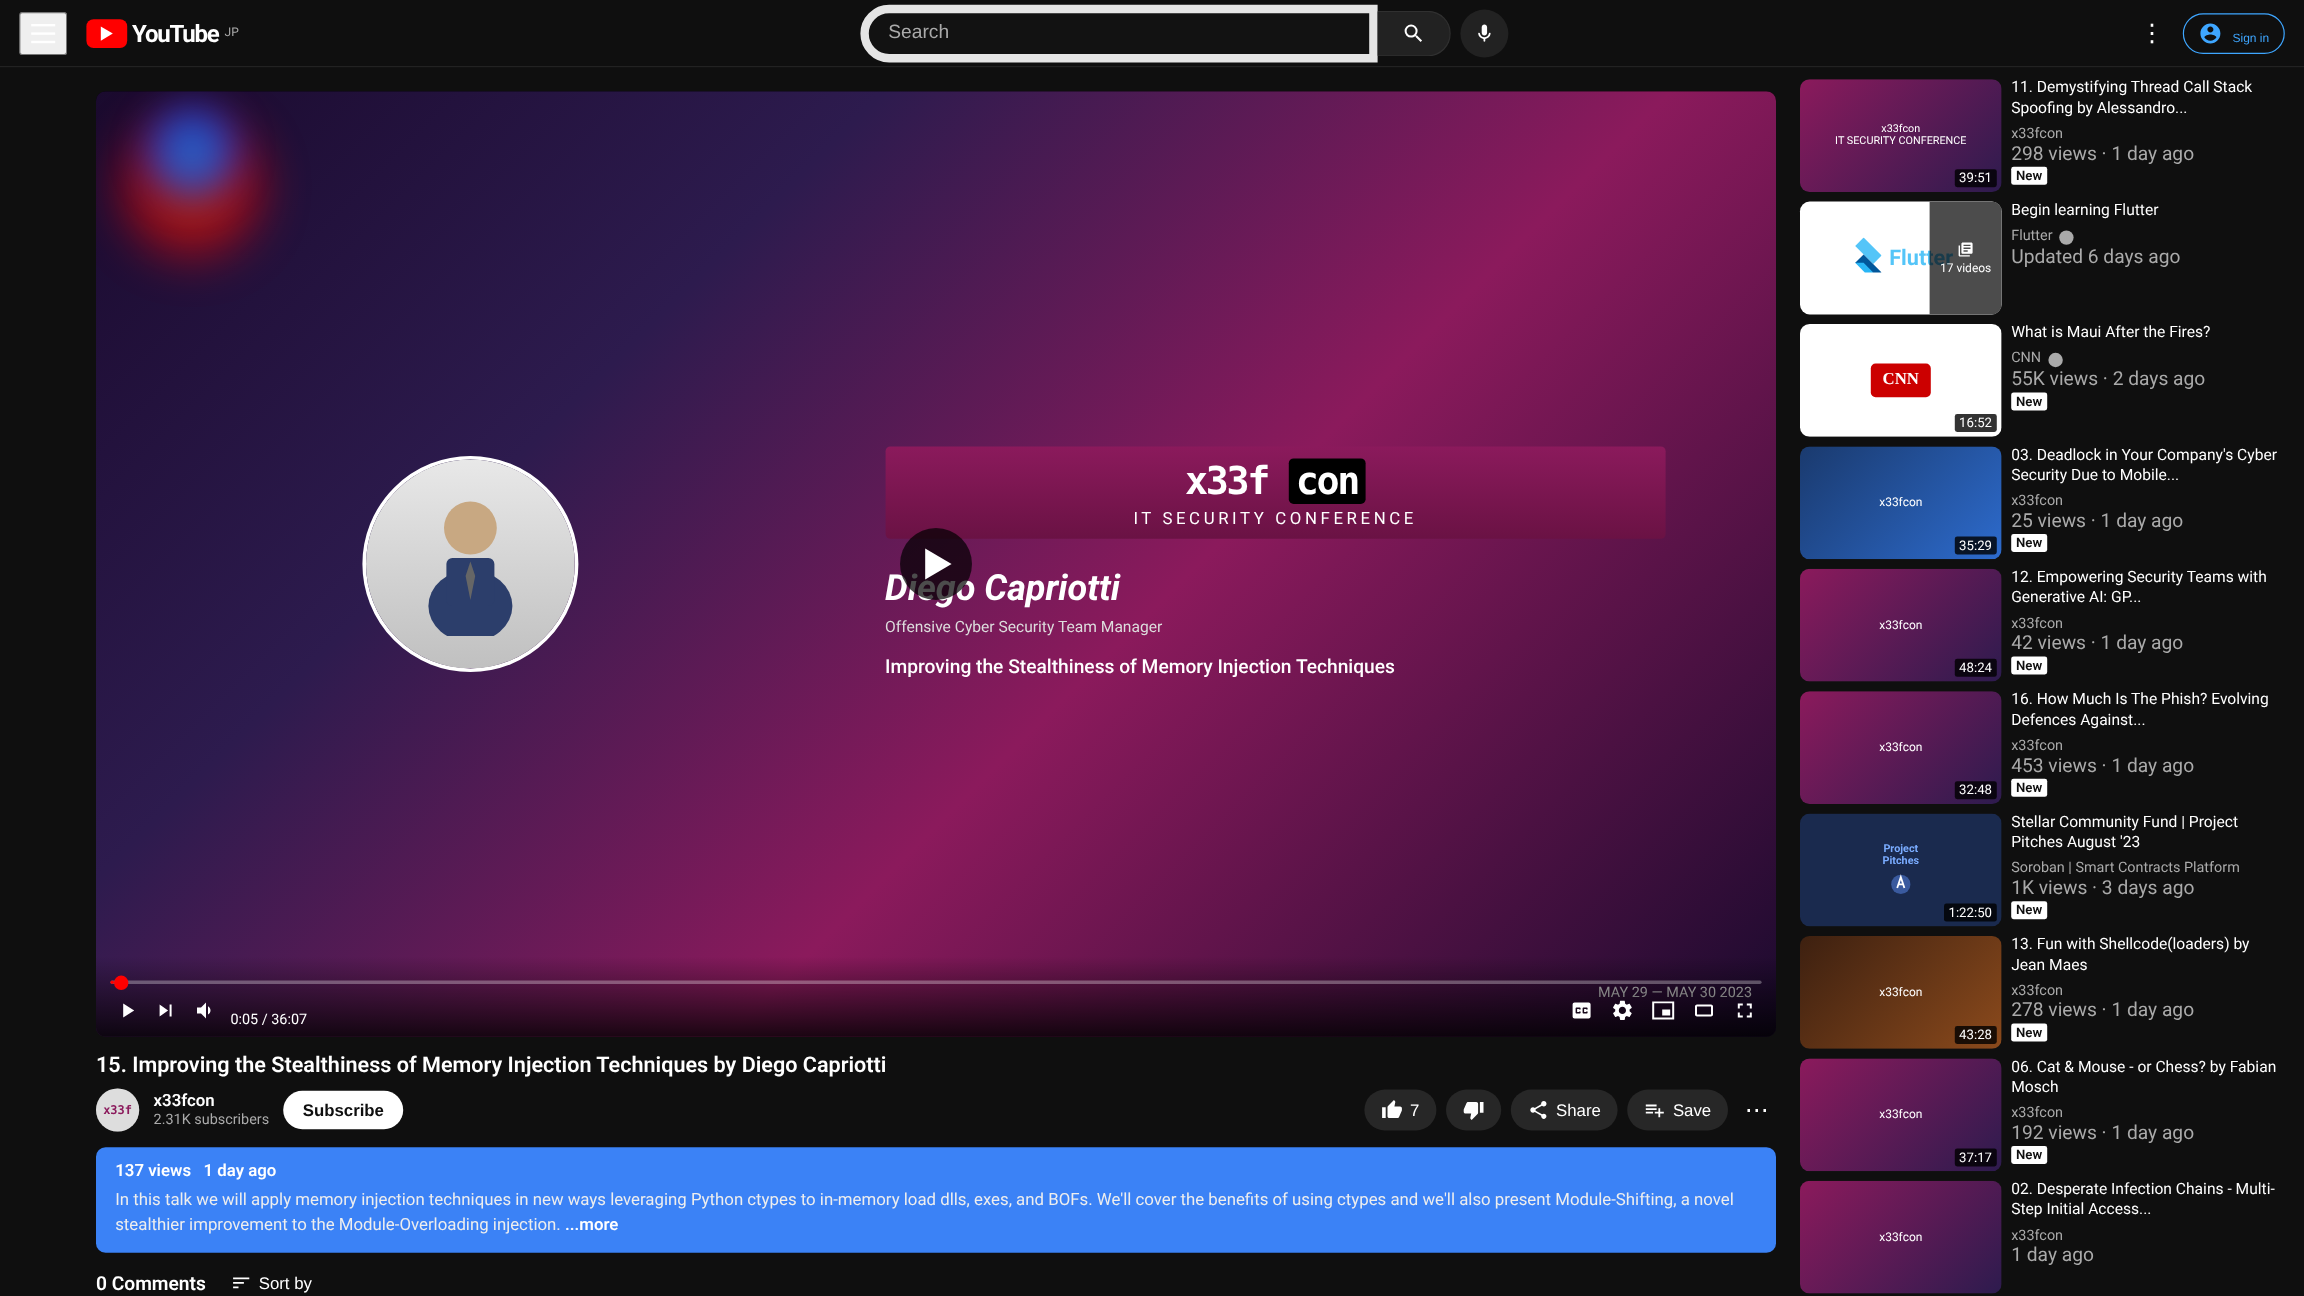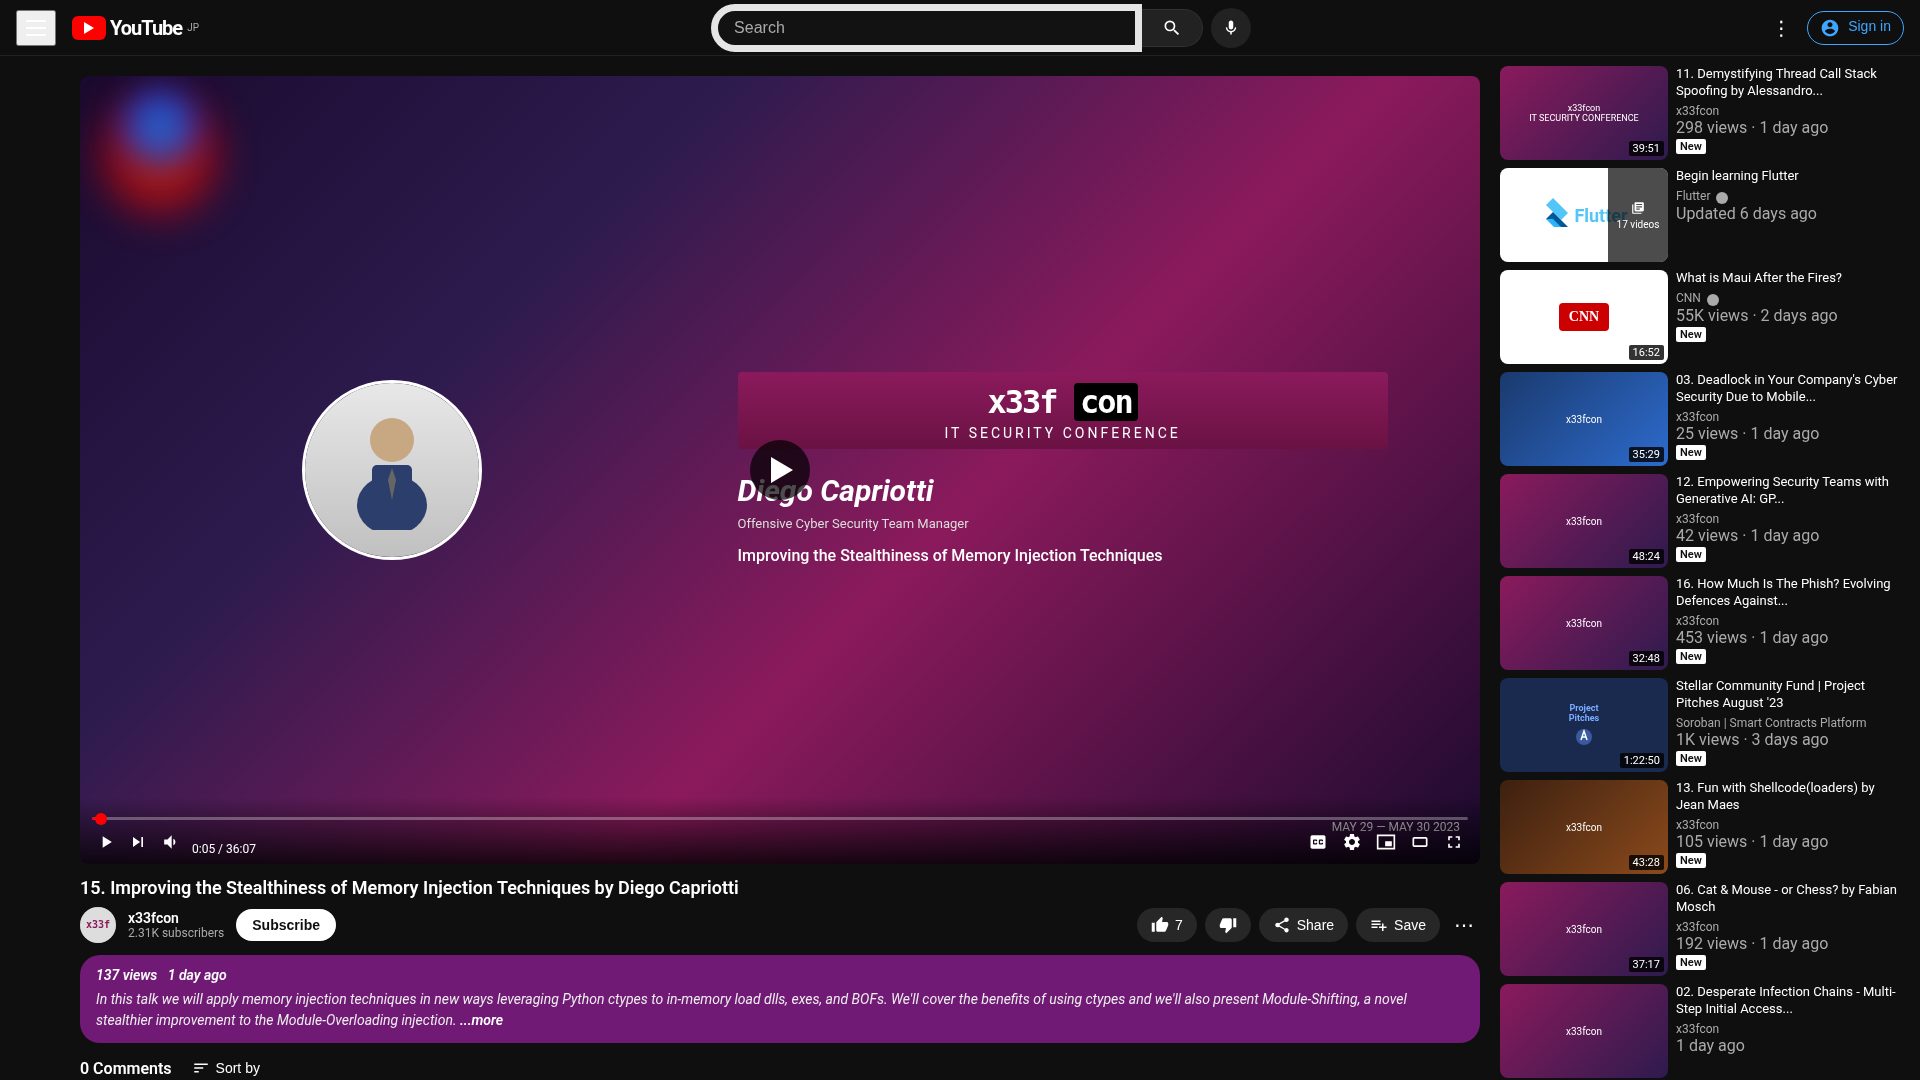--- a/index.html
+++ b/index.html
@@ -25,21 +25,21 @@
     .search-input-wrap { display: flex; flex: 1; border: 7px solid #e5e5e5; border-radius: 40px 0 0 40px; overflow: hidden; background: #121212; }
     .search-input { flex: 1; background: transparent; border: none; outline: none; color: #fff; font-size: 16px; padding: 8px 16px; }
     .search-input::placeholder { color: #aaa; }
     .search-btn { background: #222; border: 1px solid #303030; border-left: none; border-radius: 0 40px 40px 0; padding: 8px 20px; cursor: pointer; display: flex; align-items: center; justify-content: center; }
     .search-btn svg { width: 20px; height: 20px; fill: #fff; }
     .mic-btn { background: #222; border-radius: 50%; width: 40px; height: 40px; margin-left: 8px; cursor: pointer; display: flex; align-items: center; justify-content: center; border: none; }
     .mic-btn svg { width: 18px; height: 18px; fill: #fff; }
 
     .header-right { display: flex; align-items: center; gap: 8px; }
     .more-btn { background: transparent; border: none; color: #fff; cursor: pointer; font-size: 20px; padding: 8px; }
-    .signin-btn { display: flex; align-items: flex-start; gap: 8px; border: 1px solid #3ea6ff; border-radius: 20px; padding: 6px 12px; cursor: pointer; color: #3ea6ff; background: transparent; font-size: 14px; }
+    .signin-btn { display: flex; align-items: flex-end; gap: 8px; border: 1px solid #3ea6ff; border-radius: 20px; padding: 6px 12px; cursor: pointer; color: #3ea6ff; background: transparent; font-size: 10px; }
     .signin-btn svg { width: 20px; height: 20px; fill: #3ea6ff; }
 
     
     .main-container { display: flex; margin-top: 56px; }
 
     
     .video-section { flex: 1; padding: 20px 20px 20px 80px; max-width: calc(100% - 420px); }
 
     
     .video-player { position: relative; background: #000; width: 100%; aspect-ratio: 16/9; border-radius: 8px; overflow: hidden; cursor: pointer; }
@@ -74,21 +74,21 @@
     .channel-info { display: flex; align-items: center; gap: 12px; }
     .channel-avatar { width: 36px; height: 36px; border-radius: 50%; background: linear-gradient(135deg, #444, #666); display: flex; align-items: center; justify-content: center; font-size: 12px; font-weight: 700; color: #fff; flex-shrink: 0; }
     .channel-name { font-weight: 600; color: #fff; font-size: 14px; }
     .channel-subs { font-size: 12px; color: #aaa; }
     .subscribe-btn { background: #fff; color: #0f0f0f; border: none; border-radius: 20px; padding: 8px 16px; font-weight: 600; cursor: pointer; font-size: 14px; }
     .action-buttons { display: flex; align-items: center; gap: 8px; }
     .action-btn { display: flex; align-items: center; gap: 6px; background: #272727; border: none; color: #fff; border-radius: 20px; padding: 8px 14px; cursor: pointer; font-size: 14px; }
     .more-actions-btn { background: transparent; border: none; color: #fff; cursor: pointer; font-size: 20px; padding: 6px; }
 
     
-    .description-box { background: #701a75; border-radius: 20px; padding: 12px 16px; margin: 12px 0; font-style: italic; }
+    .description-box { background: #3b82f6; border-radius: 8px; padding: 12px 16px; margin: 12px 0; }
     .desc-stats { font-size: 14px; font-weight: 600; margin-bottom: 6px; }
     .desc-text { font-size: 14px; color: #eee; line-height: 1.5; }
     .desc-more { color: #fff; cursor: pointer; font-weight: 600; }
 
     
     .comments-section { margin-top: 16px; }
     .comments-header { display: flex; align-items: center; gap: 20px; margin-bottom: 16px; }
     .comments-count { font-size: 16px; font-weight: 600; }
     .sort-btn { display: flex; align-items: center; gap: 6px; background: transparent; border: none; color: #fff; cursor: pointer; font-size: 14px; }
 
@@ -432,21 +432,21 @@
     </div>
 
     <div class="sidebar-item">
       <div class="thumb">
         <div class="thumb-placeholder" style="background:linear-gradient(135deg,#3d2010,#8b4a1c);">x33fcon</div>
         <div class="thumb-duration">43:28</div>
       </div>
       <div class="video-info">
         <div class="video-info-title"><span>13.</span> <span>Fun with Shellcode(loaders) by Jean Maes</span></div>
         <div class="video-info-channel">x33fcon</div>
-        <div class="video-info-meta"><span>105 views</span> · <span>1 day ago</span></div>
+        <div class="video-info-meta"><span>278 views</span> · <span>1 day ago</span></div>
         <span class="badge-new">New</span>
       </div>
     </div>
 
     <div class="sidebar-item">
       <div class="thumb">
         <div class="thumb-placeholder" style="background:linear-gradient(135deg,#8b1a5c,#2d1b4e);">x33fcon</div>
         <div class="thumb-duration">37:17</div>
       </div>
       <div class="video-info">

